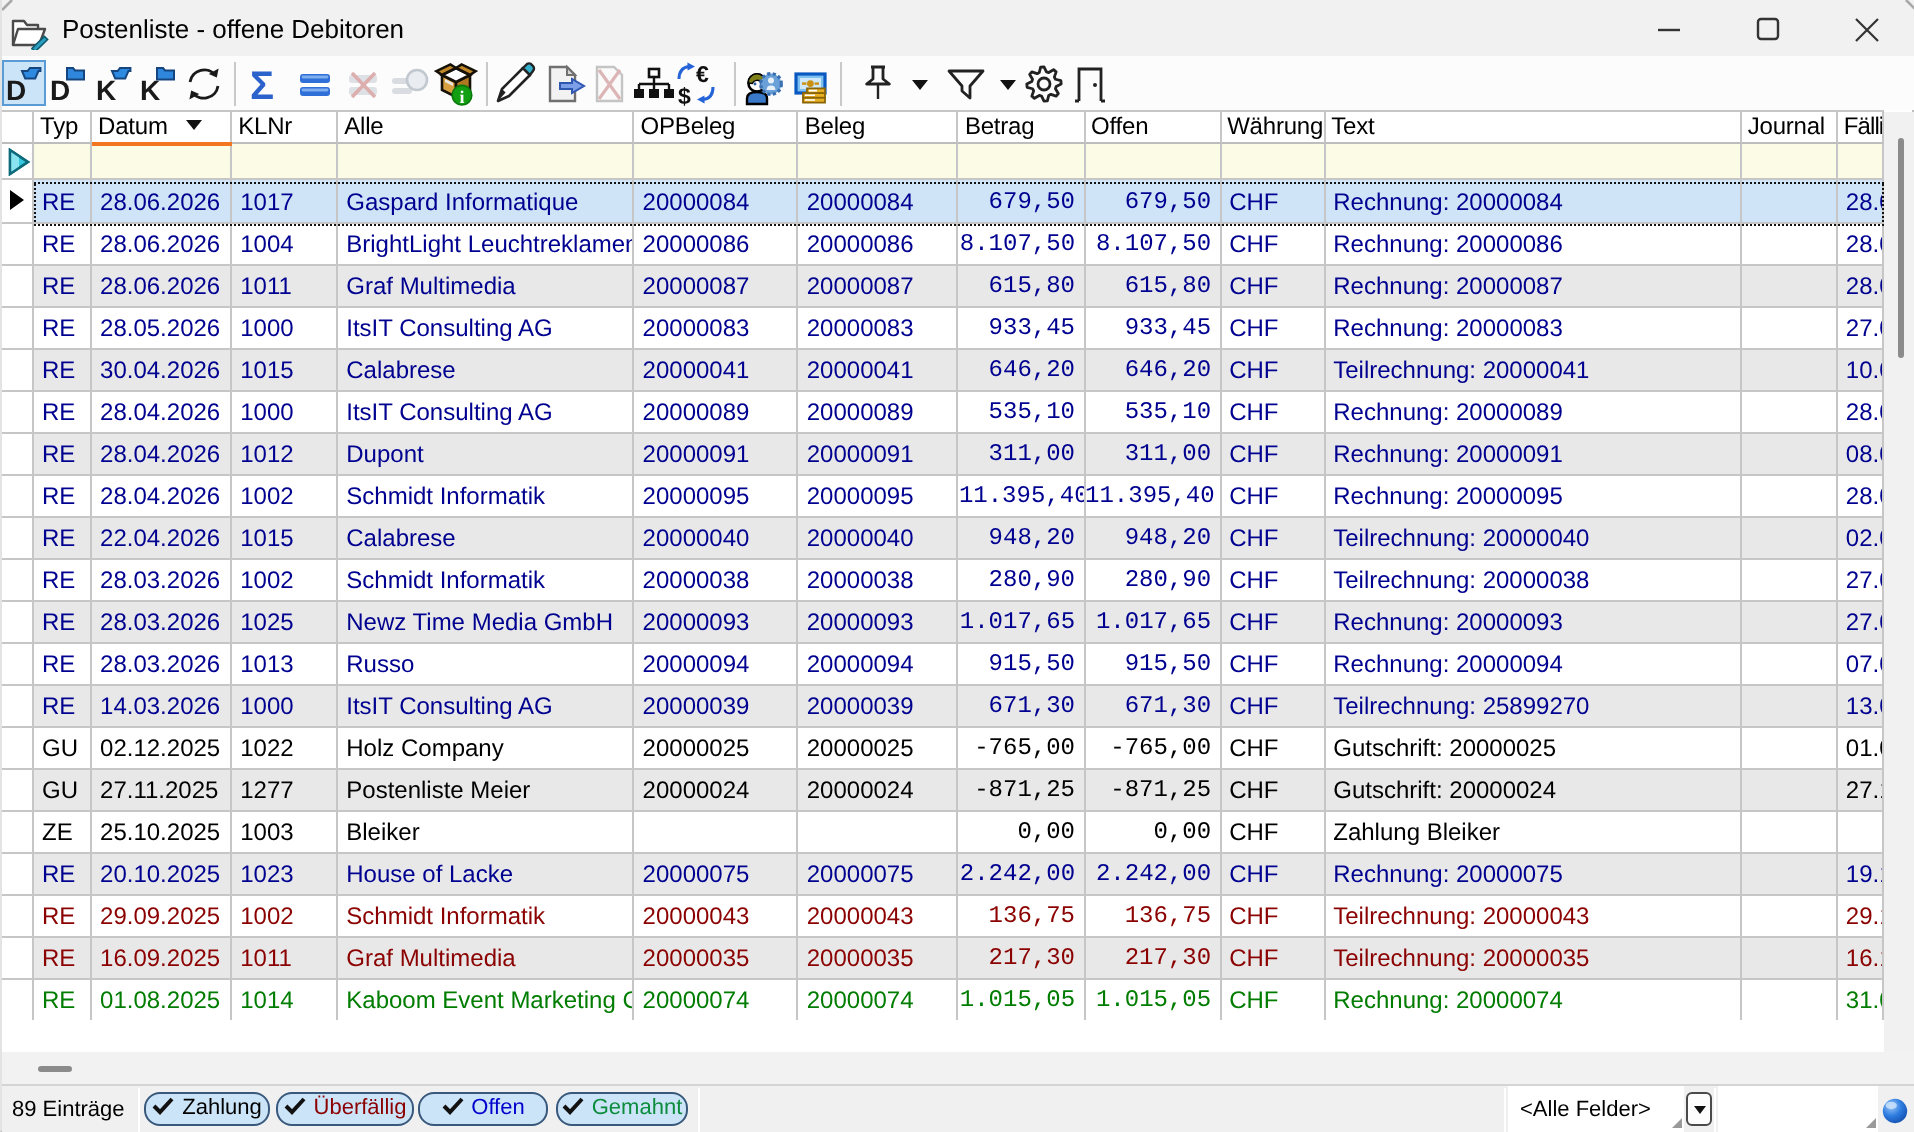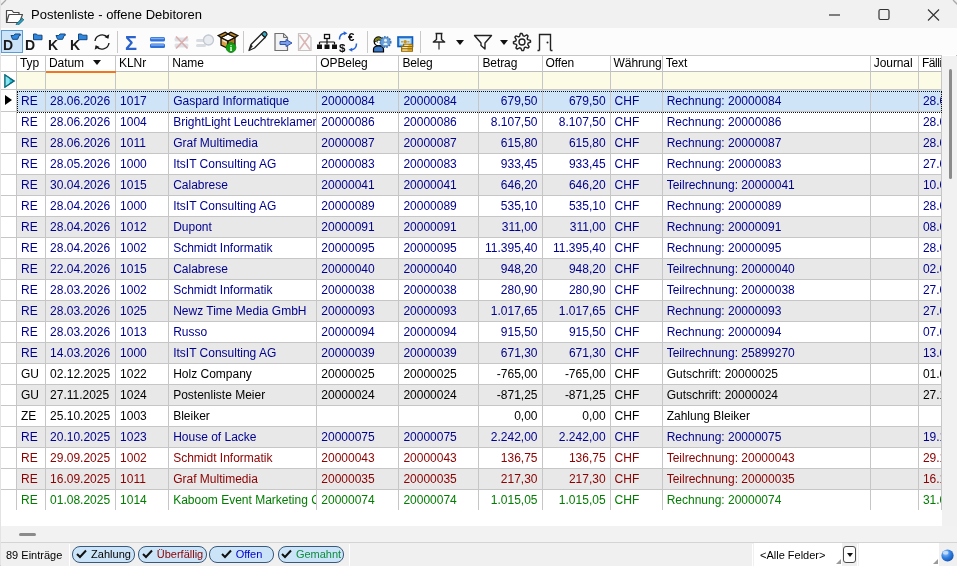--- a/index.html
+++ b/index.html
@@ -15,21 +15,21 @@
 #toolbar svg { position:absolute; top:2px; }
 .tsep { position:absolute; top:3px; width:1px; height:22px; background:#c9c9c9; }
 #selbtn { position:absolute; left:0px; top:2px; width:22px; height:23px; background:#cce4f7; border:1px solid #5b9bd5; }
 
 #grid { position:absolute; left:0; top:55px; width:941px; height:455px; overflow:hidden; border-top:1px solid #c6c6c6; background:#fff; }
 table { border-collapse:separate; border-spacing:0; table-layout:fixed; width:941px; font-size:12px; }
 td,th { border-right:1px solid #c6c6c6; border-bottom:1px solid #c6c6c6; overflow:hidden; white-space:nowrap; padding:0 0 0 4px; height:21px; line-height:20px; text-align:left; font-weight:normal; }
 th { height:16px; line-height:15px; color:#000; border-bottom:1px solid #bdbdbd; padding-left:3px; letter-spacing:-0.1px; }
 tr.filter td { height:18px; background:#fbfbe6; }
 tr.filter td.m { background:#fff; }
-td.num { text-align:right; padding:0 4px 0 0; }
+td.num { text-align:right; padding:0 4px 0 0;font-family:Liberation Mono, monospace; }
 td.m { background:#fff; position:relative; }
 tr.rw td { background:#fff; }
 tr.rg td { background:#e8e8e8; }
 tr.rs td { background:#cfe4f7; height:22px; }
 tr.rg td.m, tr.rs td.m { background:#fff; }
 tr.tb td { color:#000090; }
 tr.tk td { color:#000000;margin-left:44px; }
 tr.tr td { color:#8b0000; }
 tr.tg td { color:#007d00; }
 .selarr { position:absolute; left:4px; top:5px; width:0; height:0; border-left:7px solid #000; border-top:5px solid transparent; border-bottom:5px solid transparent; }
@@ -252,21 +252,21 @@
           <col style="width:208px">
           <col style="width:48px">
           <col style="width:23px">
         </colgroup>
 <tbody>
           <tr>
 <th class="m"></th>
             <th>Typ</th>
             <th>Datum<span class="sorttri"></span></th>
             <th>KLNr</th>
-            <th>Name</th>
+            <th>Alle</th>
             <th>OPBeleg</th>
             <th>Beleg</th>
             <th>Betrag</th>
             <th>Offen</th>
             <th>Währung</th>
             <th>Text</th>
             <th>Journal</th>
             <th style="letter-spacing:-0.45px">Fälligkeit</th>
 </tr>
 <tr class="filter">
@@ -499,21 +499,21 @@
             <td class="num">-765,00</td>
             <td>CHF</td>
             <td>Gutschrift: 20000025</td>
             <td></td>
             <td>01.0</td>
 </tr>
 <tr class="rg tk">
 <td class="m"></td>
             <td>GU</td>
             <td>27.11.2025</td>
-            <td>1024</td>
+            <td>1277</td>
             <td class="ell">Postenliste Meier</td>
             <td>20000024</td>
             <td>20000024</td>
             <td class="num">-871,25</td>
             <td class="num">-871,25</td>
             <td>CHF</td>
             <td>Gutschrift: 20000024</td>
             <td></td>
             <td>27.1</td>
 </tr>

